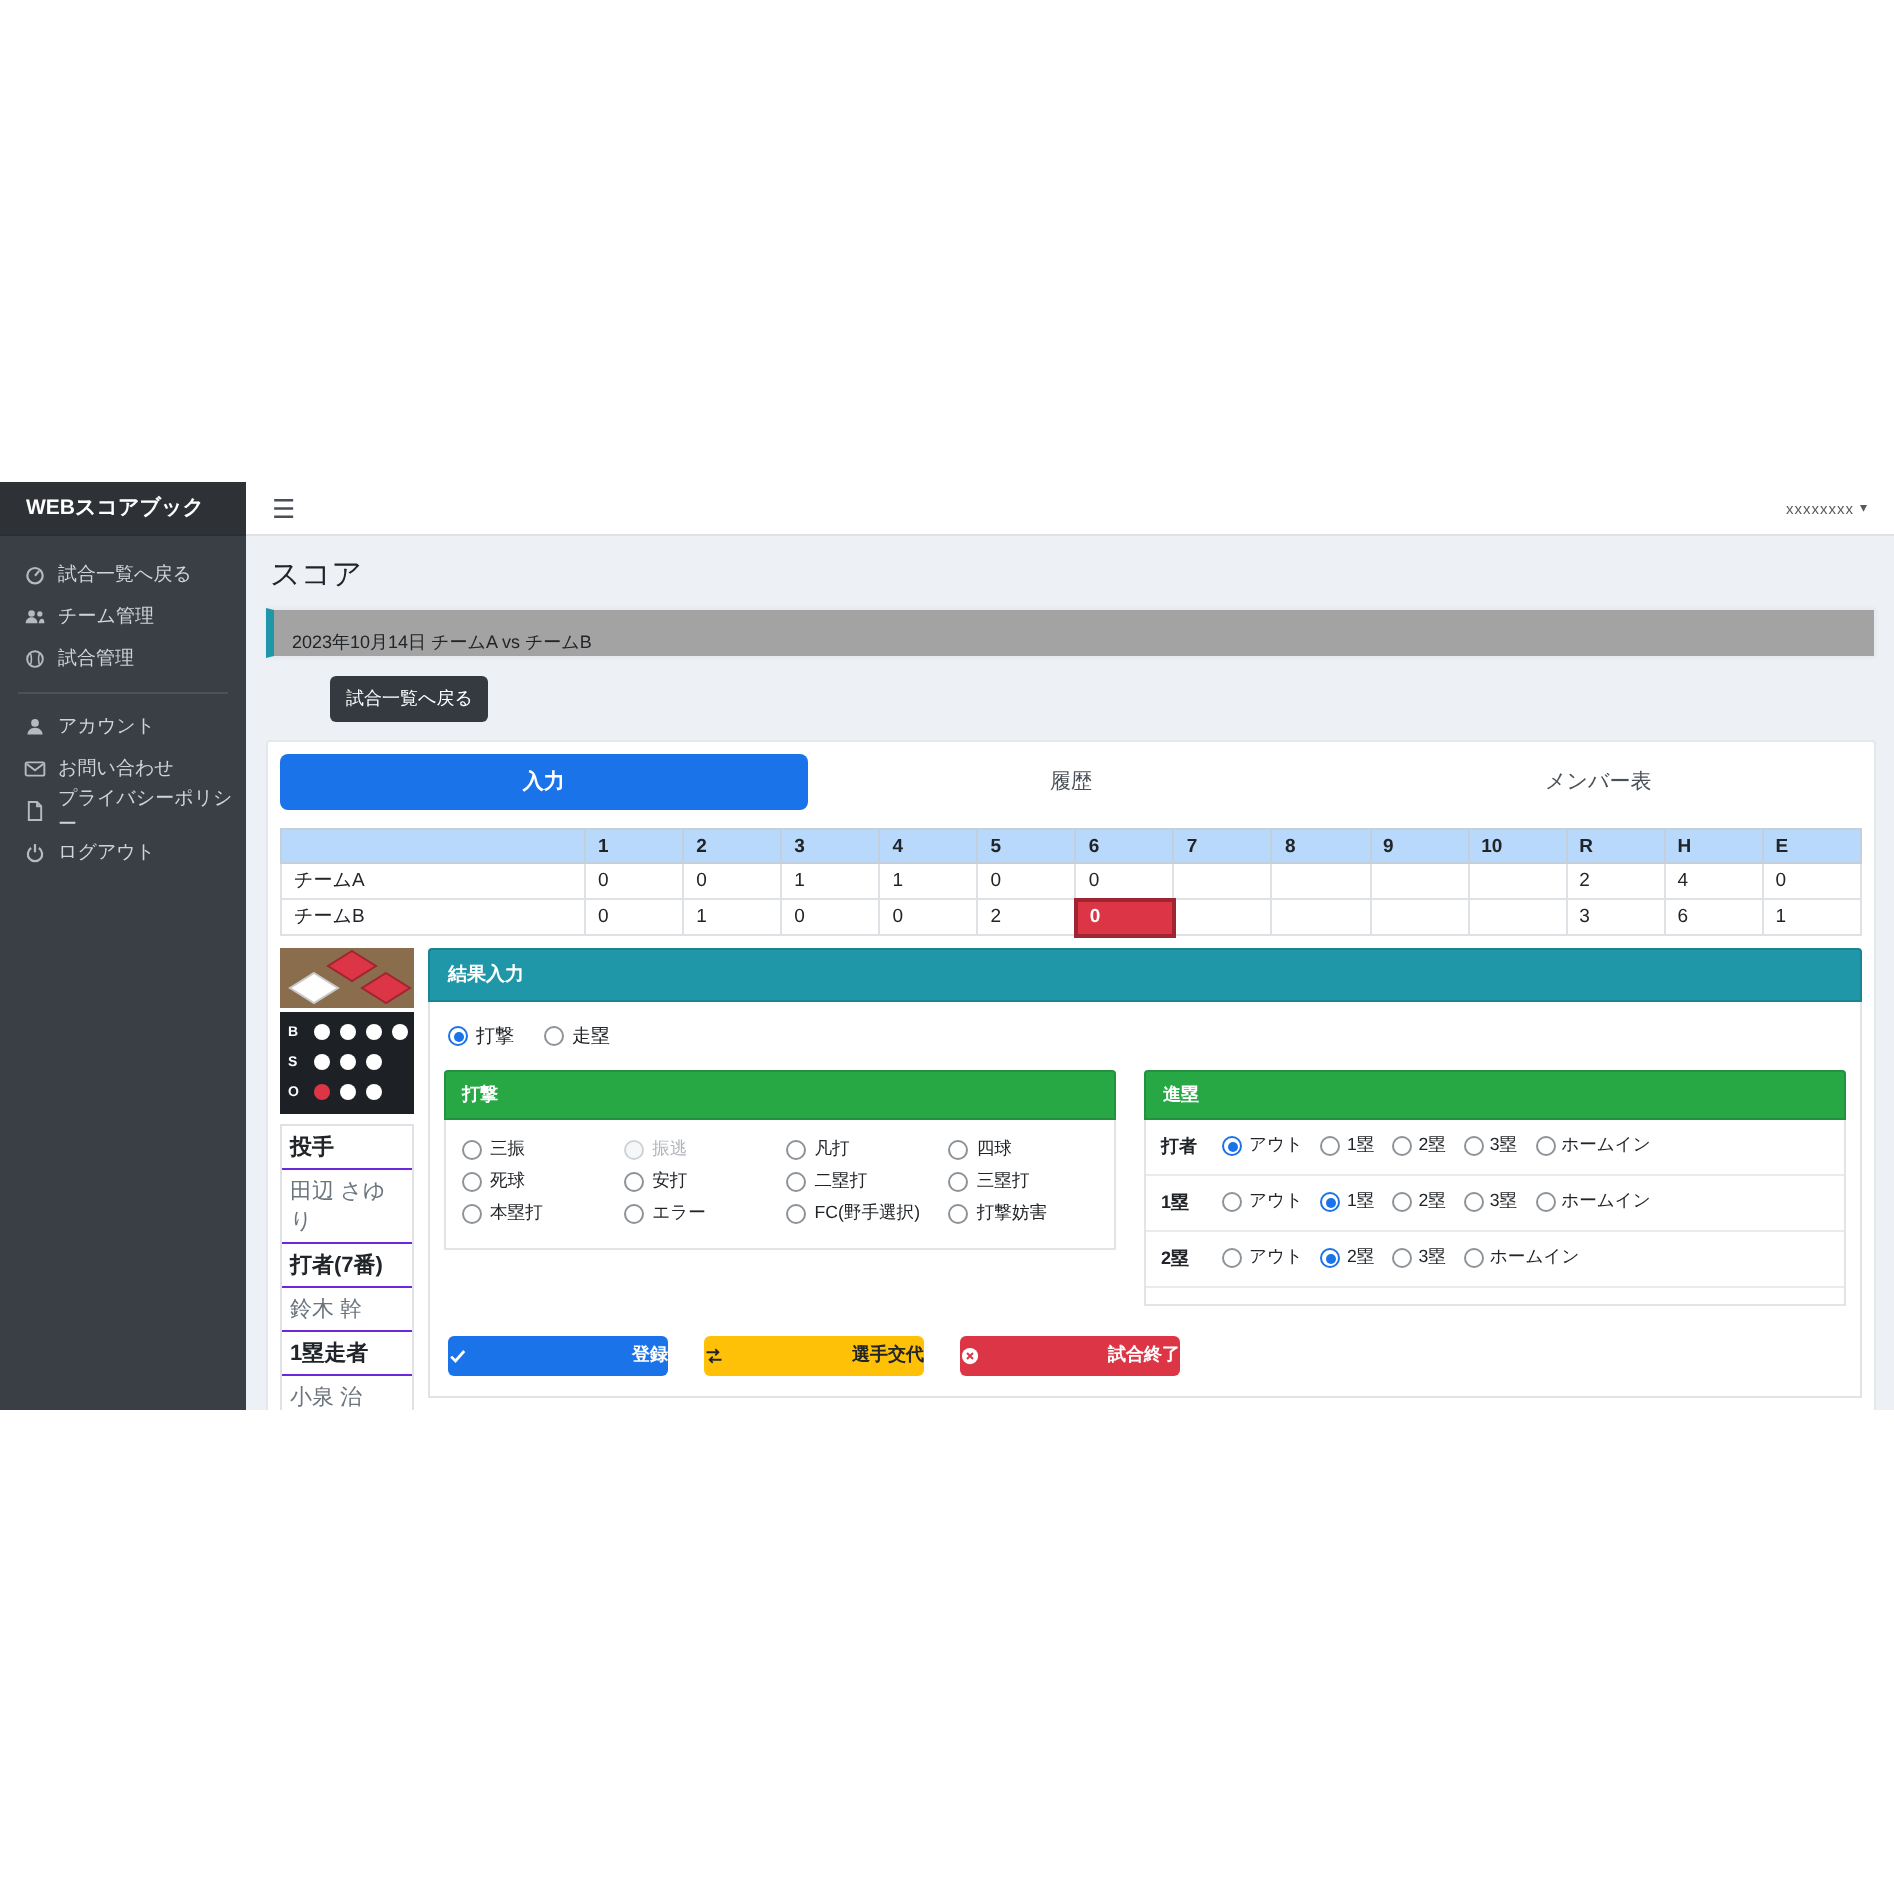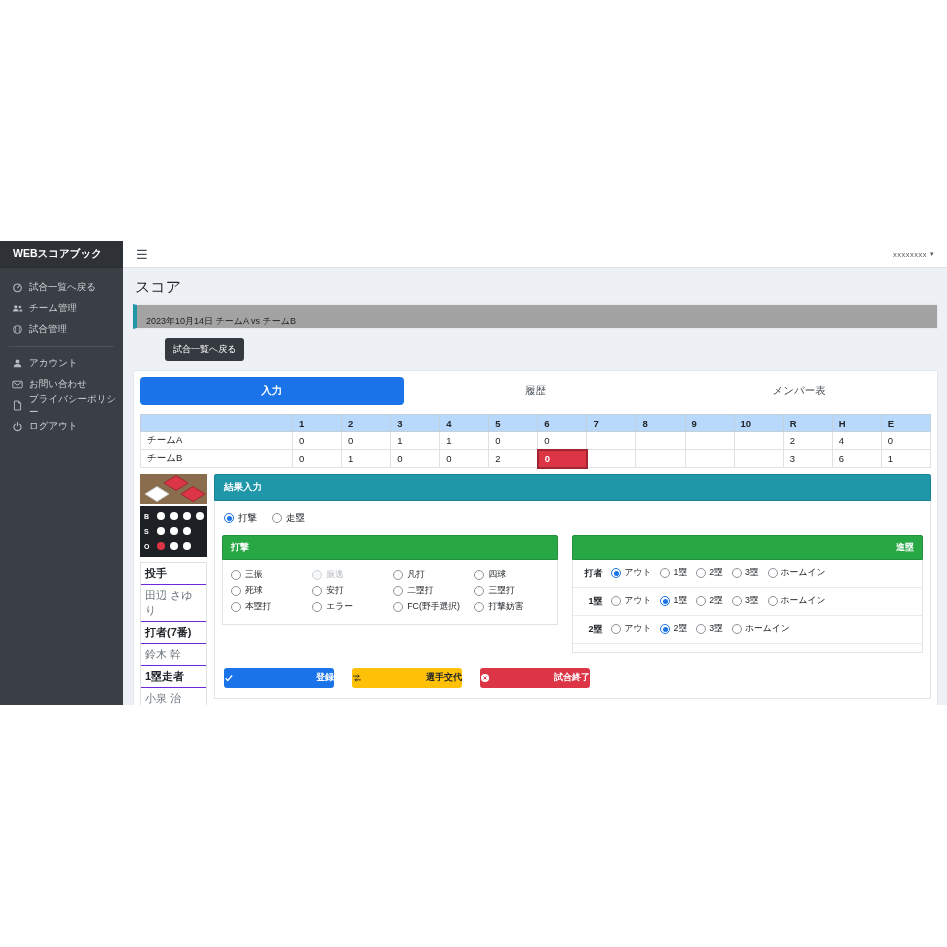--- a/index.html
+++ b/index.html
@@ -77,21 +77,21 @@
   .opt.disabled { color:#b0b5ba; cursor:default; }
   .radio { width:10px; height:10px; border:1px solid #8d9399; border-radius:50%; background:#fff;
            position:relative; flex:none; }
   .radio.checked { border-color:var(--accent,#1a73e8); }
   .radio.checked::after { content:""; position:absolute; inset:1.5px; background:var(--accent,#1a73e8); border-radius:50%; }
   .radio.disabled { border-color:#cfd3d7; background:#f6f7f8; }
 
   .sub-row { display:flex; gap:14px; align-items:flex-start; }
   .sub-card { display:flex; flex-direction:column; }
   .sub-card.batting { width:48%; flex:none; }
-  .sub-card.advance { flex:1;text-align:right; }
+  .sub-card.advance { flex:1; }
   .sub-header { background:#28a745; border:1px solid #23913d; color:#fff; font-weight:bold;
                 font-size:9px; padding:5px 8px; border-radius:2px 2px 0 0; }
   .sub-body { border:1px solid #e2e5e8; border-top:none; background:#fff; }
   .batting-grid { display:flex; padding:9px 8px 11px; gap:6px; }
   .batting-colm { flex:1; display:flex; flex-direction:column; gap:4px; }
   .batting-colm .opt { font-size:8.8px; }
 
   .adv-row { display:flex; align-items:center; gap:9px; padding:7px 7px; border-bottom:1px solid #e9ecef;
              font-size:9px; }
   .adv-row:last-child { border-bottom:1px solid #e9ecef; }

